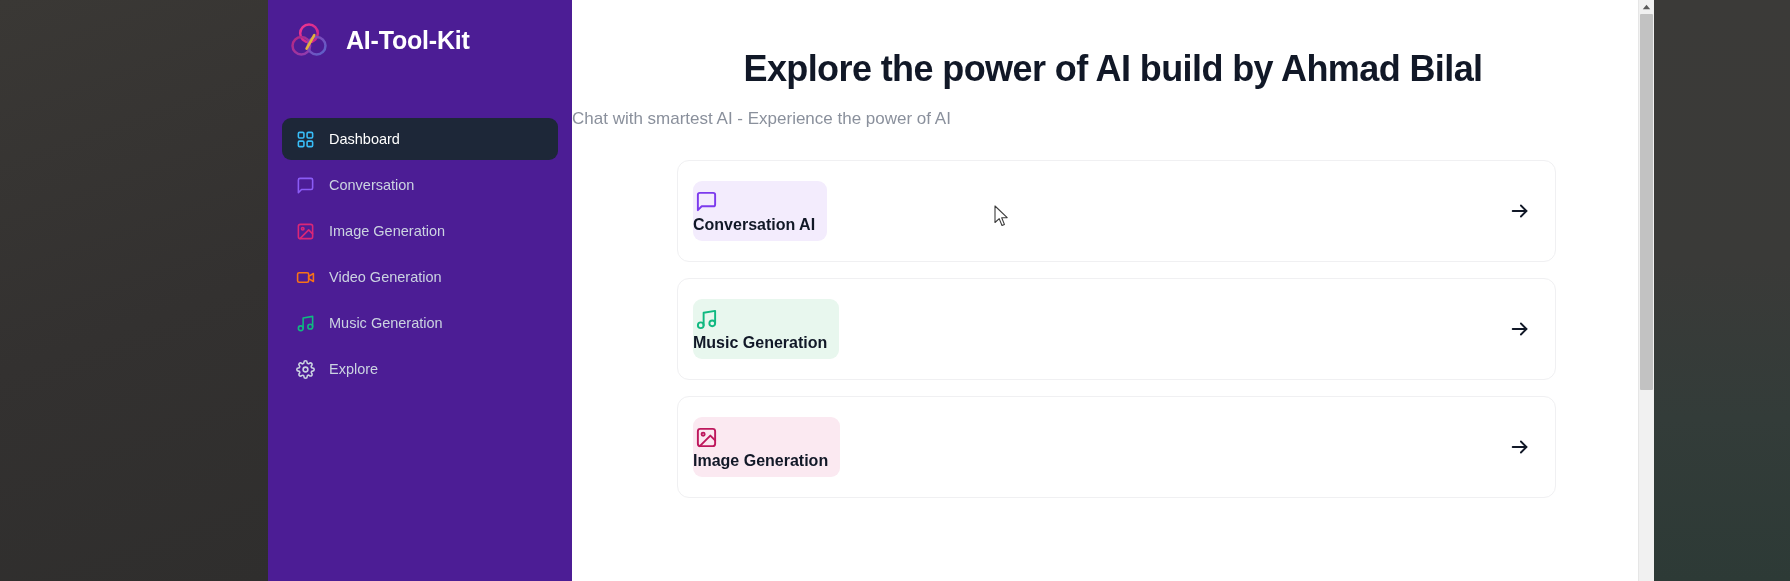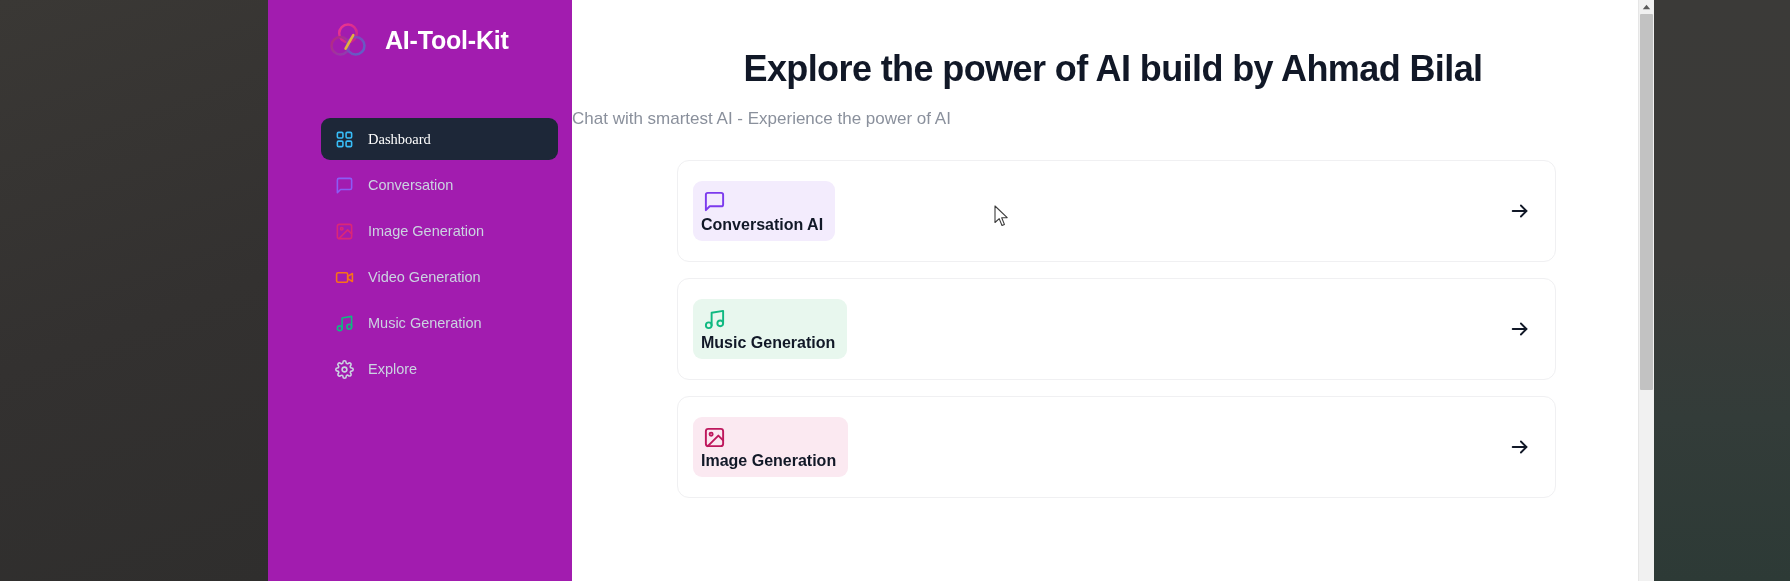--- a/index.html
+++ b/index.html
@@ -39,23 +39,22 @@
     width: 1386px; height: 581px;
     background: #ffffff;
     overflow: hidden;
   }
 
   
   .sidebar {
     position: absolute;
     left: 0; top: 0;
     width: 304px; height: 581px;
-    background: #a21caf;
-    box-sizing: border-box;
-    padding-left: 39px;
+    background: #4c1d95;
+    box-sizing: border-box;
   }
 
   .brand {
     display: flex;
     align-items: center;
     gap: 14px;
     padding: 18px 0 0 18px;
     height: 62px;
     box-sizing: border-box;
   }
@@ -82,21 +81,20 @@
     gap: 14px;
     height: 42px;
     padding: 0 14px;
     border-radius: 9px;
     box-sizing: border-box;
     margin-bottom: 4px;
     cursor: pointer;
   }
   .nav-item.active {
     background: #1d2738;
-    font-family: Liberation Serif, serif;
   }
   .nav-icon {
     width: 19px; height: 19px;
     flex: 0 0 19px;
     display: block;
   }
   .nav-label {
     color: #cbd3e1;
     font-size: 14.5px;
     font-weight: 500;
@@ -148,21 +146,21 @@
     margin-bottom: 16px;
     box-sizing: border-box;
     display: flex;
     align-items: center;
     cursor: pointer;
   }
 
   .card-badge {
     margin-left: 15px;
     border-radius: 9px;
-    padding: 9px 12px 7px 8px;
+    padding: 9px 12px 7px 0;
     display: inline-flex;
     flex-direction: column;
     align-items: flex-start;
     gap: 3px;
   }
   .card-badge-icon {
     width: 23px; height: 23px;
     display: block;
     margin-left: 2px;
   }

